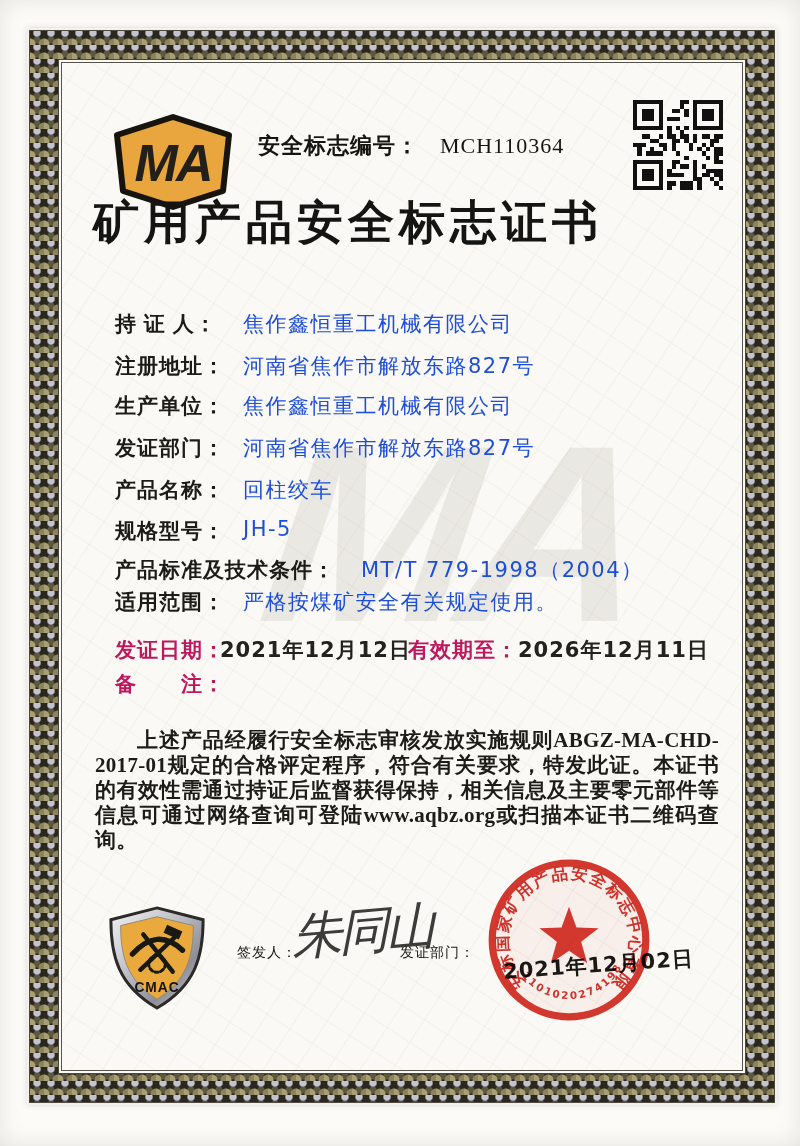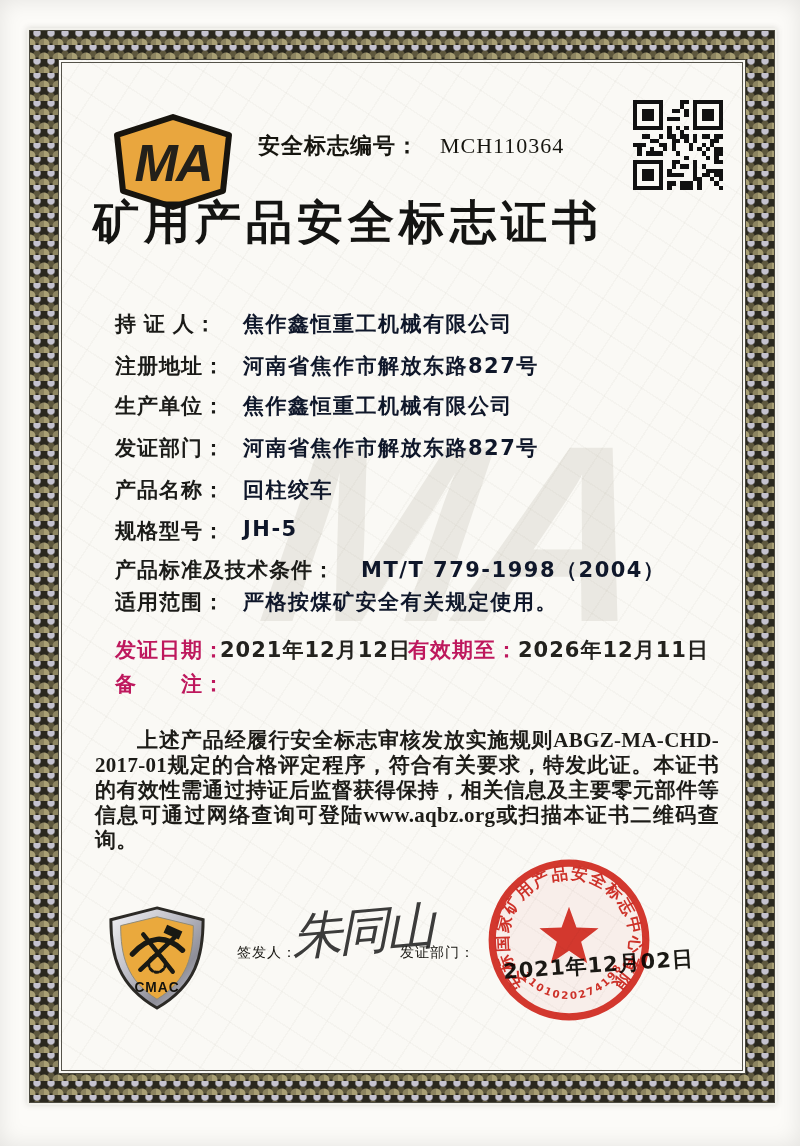--- a/index.html
+++ b/index.html
@@ -33,21 +33,21 @@
   .marknum{position:absolute;left:258px;top:131px;font-size:22px;white-space:nowrap;color:#16150f;}
   .marknum .lab{font-family:"Liberation Serif",serif;font-weight:700;letter-spacing:1px;}
   .marknum .num{font-family:"Liberation Serif",serif;font-weight:500;margin-left:21px;letter-spacing:1px;}
   .qr{position:absolute;left:633px;top:100px;width:90px;height:90px;}
   .title{position:absolute;left:52px;right:56px;top:192px;text-align:left;
         font-family:"Liberation Serif",serif;font-weight:900;font-size:46px;
         letter-spacing:5px;color:#141412;margin-left:41px;}
   
   .row{position:absolute;left:115px;font-size:21px;color:#1b1b18;white-space:nowrap;}
   .row .lbl{display:inline-block;width:128px;font-weight:700;letter-spacing:1px;vertical-align:top;}
-  .row .val{font-family:"DejaVu Sans",sans-serif;font-weight:700;letter-spacing:1.5px;color:#0f172a;}
+  .row .val{font-family:"DejaVu Sans",sans-serif;font-weight:400;letter-spacing:1.5px;color:#1d4ed8;}
   .row.wide .lbl{width:auto;margin-right:26px;}
   .inlinelbl{font-weight:700;letter-spacing:1px;color:#be185d;}
   .dateval{font-family:"DejaVu Sans",sans-serif;font-weight:700;letter-spacing:1px;color:#23221e;}
   .abs{position:absolute;font-size:21px;white-space:nowrap;}
   
   .statement{position:absolute;left:95px;top:728px;width:624px;
         font-family:Liberation Serif, serif;font-size:21px;line-height:25px;
         font-weight:600;color:#1d1c18;text-align:justify;text-indent:2em;letter-spacing:.3px;}
   
   .cmac{position:absolute;left:102px;top:905px;width:110px;height:106px;}

